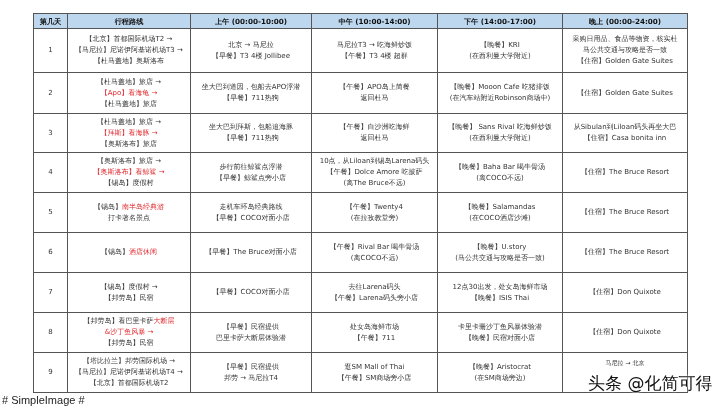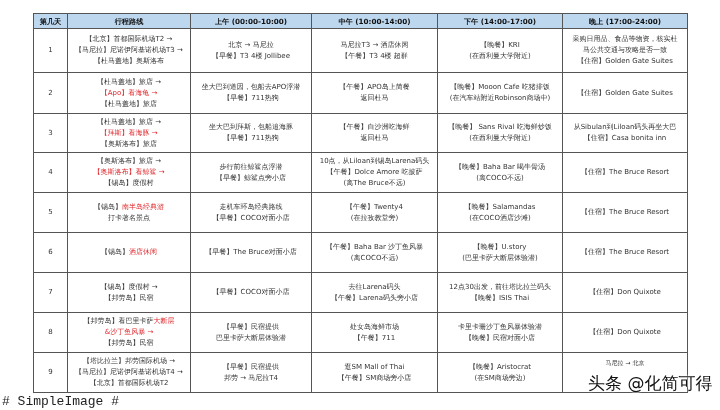--- a/index.html
+++ b/index.html
@@ -6,22 +6,22 @@
   body { width:720px; height:410px; position:relative; overflow:hidden;
          font-family: "DejaVu Sans", "Liberation Sans", sans-serif; color:#222; }
   table.itin { position:absolute; left:33px; top:13px; border-collapse:collapse;
                table-layout:fixed; width:654px; font-size:7px; line-height:11px; }
   table.itin th, table.itin td { border:1px solid #555; text-align:center; vertical-align:middle;
                padding:0 2px; overflow:hidden; }
   table.itin th { background:#bdd7ee; font-weight:bold; height:14px; font-size:7.2px; color:#111; }
   table.itin td { color:#333; }
   .red { color:#e0262b; }
   .line { display:block; white-space:nowrap; }
-  .footer-tag { position:absolute; left:2px; top:394px; font-family:Liberation Mono, monospace;
-                font-size:13px; color:#222; }
+  .footer-tag { position:absolute; left:2px; top:394px; font-family:Liberation Sans, sans-serif;
+                font-size:11px; color:#222; }
   .watermark { position:absolute; left:588px; top:372px; font-size:17px; color:#111;
                font-family:"DejaVu Sans",sans-serif; letter-spacing:0px; text-shadow:0 0 2px #fff,0 0 2px #fff; }
 </style>
 </head>
 <body>
 
 <table class="itin">
   <colgroup>
     <col style="width:34px">
       <col style="width:123px">
@@ -30,37 +30,37 @@
       <col style="width:125px">
       <col style="width:125px">
   </colgroup>
   <thead>
     <tr>
       <th>第几天</th>
       <th>行程路线</th>
       <th>上午 (00:00-10:00)</th>
       <th>中午 (10:00-14:00)</th>
       <th>下午 (14:00-17:00)</th>
-      <th>晚上 (17:00-24:00)</th>
+      <th>晚上 (00:00-24:00)</th>
     </tr>
   </thead>
   <tbody id="itin-body">
       <tr style="height: 44px;">
         <td>1</td>
         <td>
           <span class="line"><span>【北京】首都国际机场T2 →</span></span>
           <span class="line"><span>【马尼拉】尼诺伊阿基诺机场T3 →</span></span>
           <span class="line"><span>【杜马盖地】奥斯洛布</span></span>
         </td>
         <td>
           <span class="line">北京 → 马尼拉</span>
           <span class="line">【早餐】T3 4楼 Jollibee</span>
         </td>
         <td>
-          <span class="line">马尼拉T3 → 酒店休闲</span>
+          <span class="line">马尼拉T3 → 吃海鲜炒饭</span>
           <span class="line">【午餐】T3 4楼 超群</span>
         </td>
         <td>
           <span class="line">【晚餐】KRI</span>
           <span class="line">(在西利曼大学附近)</span>
         </td>
         <td>
           <span class="line">采购日用品、食品等物资，核实杜</span>
           <span class="line">马公共交通与攻略是否一致</span>
           <span class="line">【住宿】Golden Gate Suites</span>
@@ -161,46 +161,46 @@
       </tr>
       <tr style="height: 40px;">
         <td>6</td>
         <td>
           <span class="line"><span>【锡岛】</span><span class="red">酒店休闲</span></span>
         </td>
         <td>
           <span class="line">【早餐】The Bruce对面小店</span>
         </td>
         <td>
-          <span class="line">【午餐】Baha Bar 沙丁鱼风暴</span>
+          <span class="line">【午餐】Rival Bar 喝牛骨汤</span>
           <span class="line">(离COCO不远)</span>
         </td>
         <td>
           <span class="line">【晚餐】U.story</span>
-          <span class="line">(巴里卡萨大断层体验潜)</span>
+          <span class="line">(马公共交通与攻略是否一致)</span>
         </td>
         <td>
           <span class="line">【住宿】The Bruce Resort</span>
         </td>
       </tr>
       <tr style="height: 40px;">
         <td>7</td>
         <td>
           <span class="line"><span>【锡岛】度假村 →</span></span>
           <span class="line"><span>【邦劳岛】民宿</span></span>
         </td>
         <td>
           <span class="line">【早餐】COCO对面小店</span>
         </td>
         <td>
           <span class="line">去往Larena码头</span>
           <span class="line">【午餐】Larena码头旁小店</span>
         </td>
         <td>
-          <span class="line">12点30出发，前往塔比拉兰码头</span>
+          <span class="line">12点30出发，处女岛海鲜市场</span>
           <span class="line">【晚餐】ISIS Thai</span>
         </td>
         <td>
           <span class="line">【住宿】Don Quixote</span>
         </td>
       </tr>
       <tr style="height: 40px;">
         <td>8</td>
         <td>
           <span class="line"><span>【邦劳岛】看巴里卡萨</span><span class="red">大断层</span></span>

